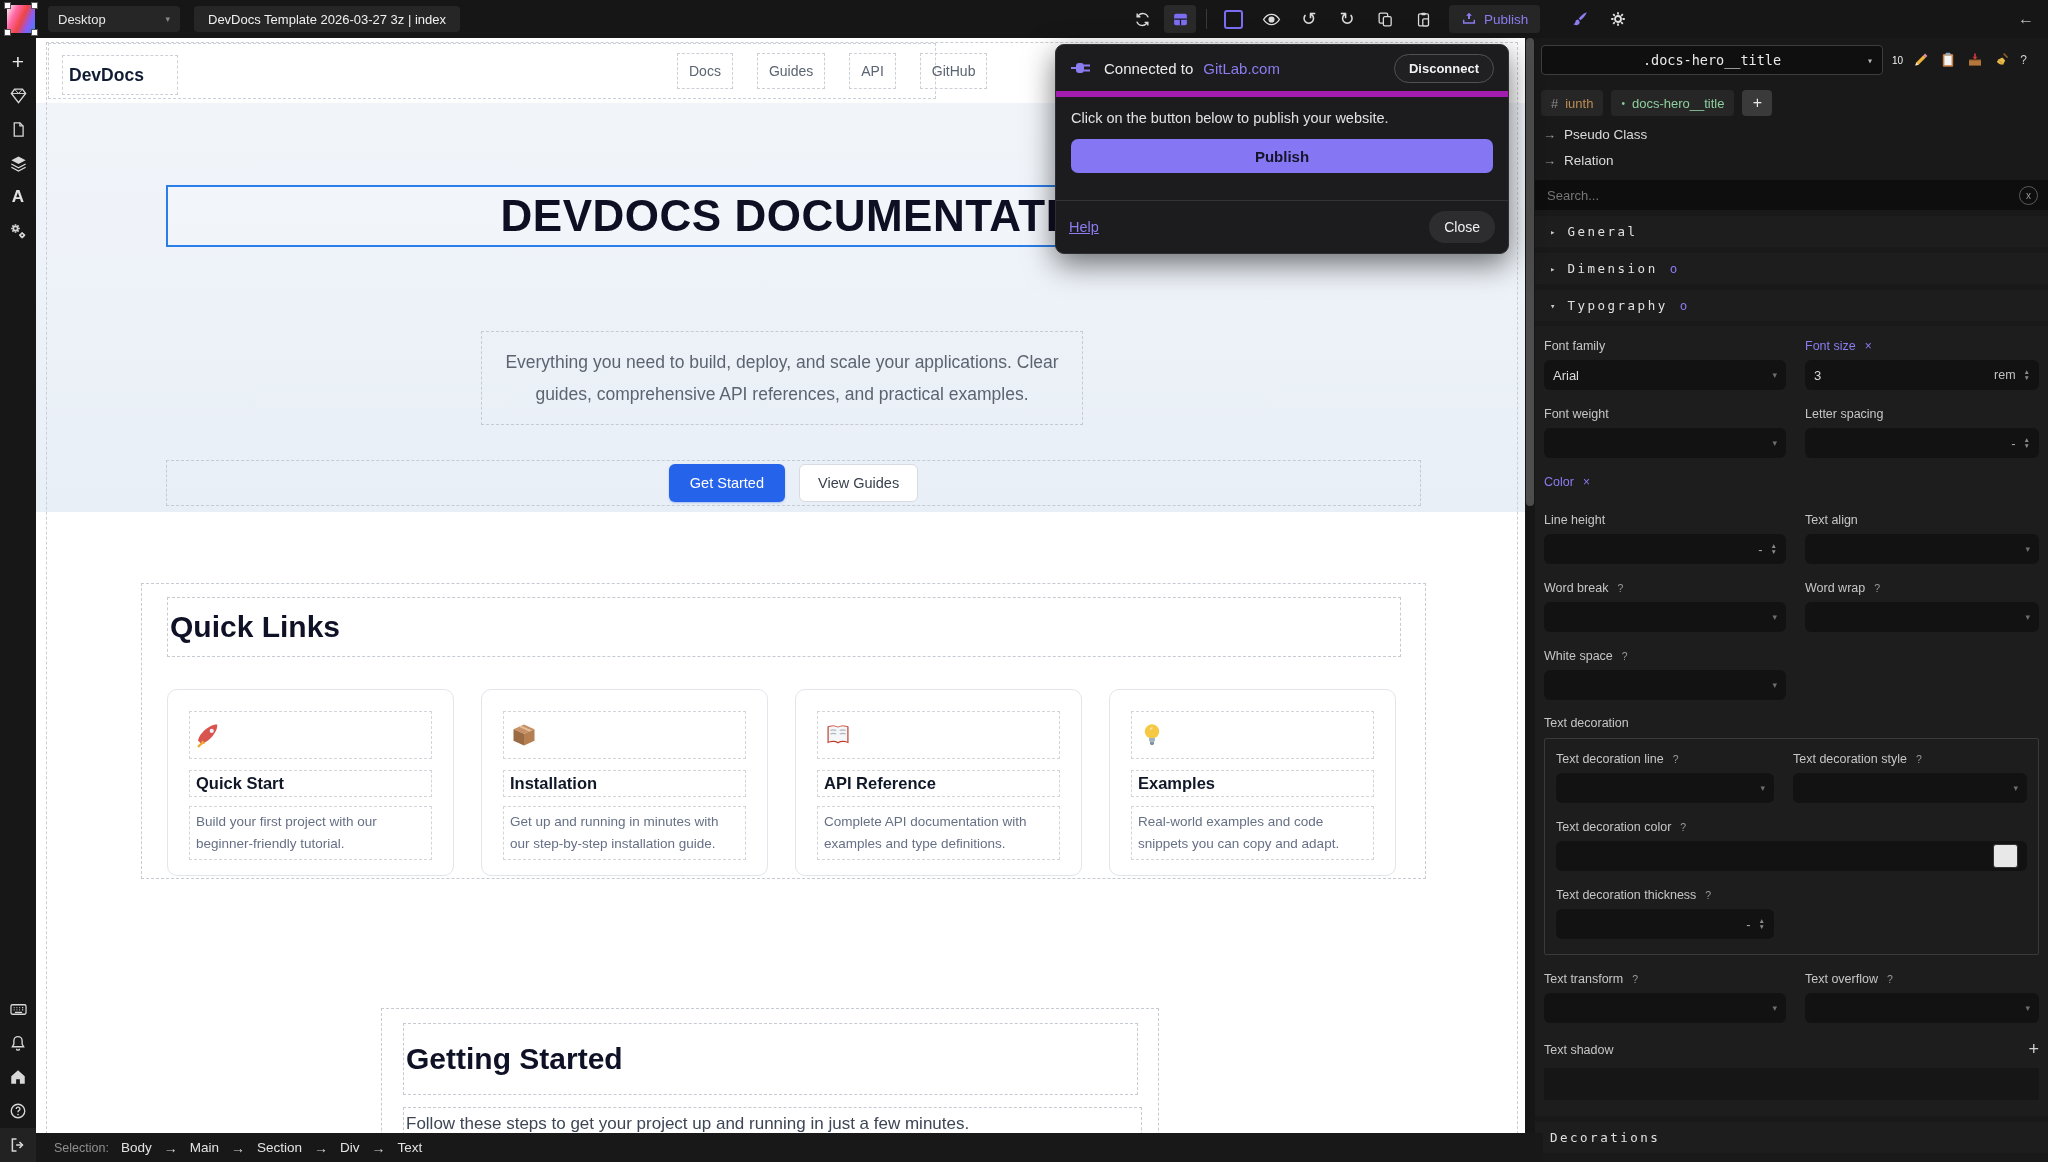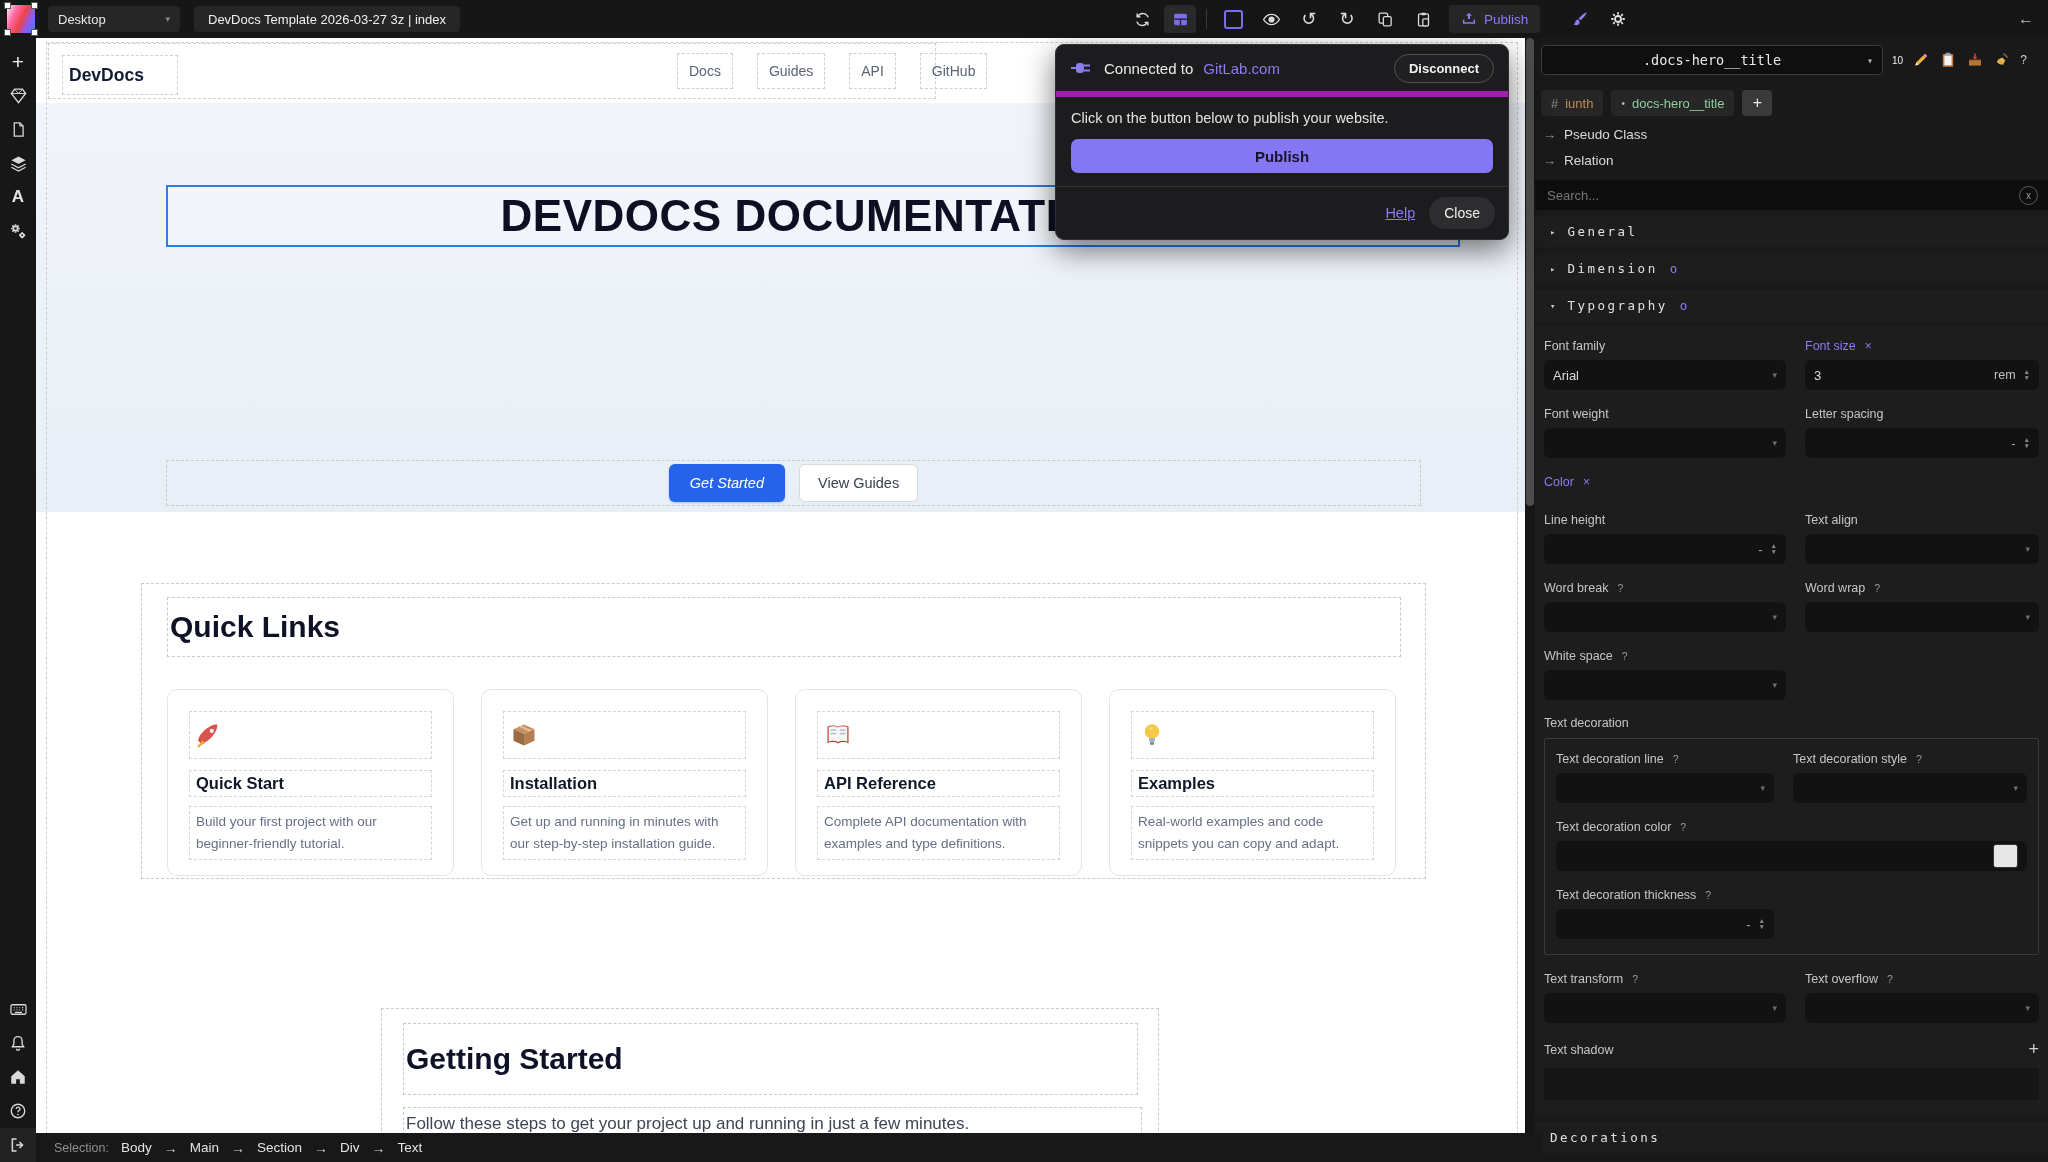--- a/index.html
+++ b/index.html
@@ -59,21 +59,21 @@
   .hero-title-box{position:absolute;left:130px;top:82px;width:1290px;height:58px;
         border:2px solid #2b7de9;background:rgba(255,255,255,.22);display:flex;align-items:center;
         justify-content:center;cursor:pointer;}
   .hero-title{font-size:44px;font-weight:800;color:#0f0f23;letter-spacing:.5px;white-space:nowrap;}
   .hero-sub-box{position:absolute;left:445px;top:228px;width:600px;height:92px;border:1px dashed #c6cad1;
         display:flex;align-items:center;justify-content:center;text-align:center;}
   .hero-sub{color:#5d6470;font-size:17.5px;line-height:32px;}
   .hero-cta-box{position:absolute;left:130px;top:357px;width:1253px;height:44px;border:1px dashed #c6cad1;
         display:flex;align-items:center;justify-content:center;gap:14px;}
   .btn-primary{background:#2563eb;color:#fff;font-size:14.5px;font-weight:500;border-radius:6px;
-        padding:11px 21px;cursor:pointer;box-shadow:0 1px 2px rgba(37,99,235,.35);font-style:italic;}
+        padding:11px 21px;cursor:pointer;box-shadow:0 1px 2px rgba(37,99,235,.35);}
   .btn-secondary{background:#fff;border:1px solid #d7dbe1;color:#39414d;font-size:14.5px;
         border-radius:6px;padding:10px 18px;cursor:pointer;}
   .ql-section{position:absolute;left:105px;top:545px;width:1283px;height:294px;border:1px dashed #c6cad1;}
   .ql-head-box{position:absolute;left:25px;top:13px;width:1232px;height:58px;border:1px dashed #c6cad1;
         display:flex;align-items:center;}
   .h2{font-size:30px;font-weight:800;color:#0f1226;padding-left:2px;}
   .cards{position:absolute;left:25px;top:105px;display:flex;gap:27px;}
   .card{width:243px;height:143px;background:#fff;border:1px solid #e2e5ea;border-radius:10px;
         padding:21px 21px;cursor:pointer;}
   .card-icon-box{border:1px dashed #d2d5da;height:46px;display:flex;align-items:center;padding-left:6px;}
@@ -149,21 +149,21 @@
         border-radius:9px;box-shadow:0 10px 30px rgba(0,0,0,.55);z-index:50;color:#e6e6e6;}
   .modal-head{display:flex;align-items:center;gap:10px;height:46px;padding:0 14px;
         border-bottom:6px solid #a21caf;}
   .modal-title{font-size:15px;color:#ececec;}
   .modal-link{color:#8b7cf0;font-size:15px;text-decoration:none;cursor:pointer;}
   .disconnect-btn{margin-left:auto;border:1.5px solid #515151;border-radius:16px;background:#202022;
         color:#f2f2f2;font-size:13px;font-weight:700;padding:6px 14px;cursor:pointer;}
   .modal-body{padding:13px 15px 0 15px;font-size:14.5px;color:#e2e2e2;}
   .modal-publish{margin:13px 15px 0 15px;height:34px;width:calc(100% - 30px);background:#8577f3;
         border:none;border-radius:7px;color:#15152a;font-size:15px;font-weight:700;cursor:pointer;}
-  .modal-foot{display:flex;align-items:center;justify-content:flex-end;gap:14px;margin-top:13px;
+  .modal-foot{display:flex;align-items:center;justify-content:space-between;gap:14px;margin-top:27px;
         border-top:1px solid #333;padding:10px 13px;}
   .help-link{color:#8b7cf0;font-size:14.5px;text-decoration:underline;cursor:pointer;}
   .close-btn{background:#2d2d2f;border:none;border-radius:16px;color:#f0f0f0;font-size:14px;
         padding:8px 15px;cursor:pointer;}
   svg{display:block;}
 </style>
 </head>
 <body>
 
 <div class="app">
@@ -335,20 +335,23 @@
           <span class="nav-item">Guides</span>
           <span class="nav-item">API</span>
           <span class="nav-item">GitHub</span>
         </nav>
       </div>
     </header>
 
     <section class="hero">
       <div class="hero-title-box">
         <span class="hero-title">DEVDOCS DOCUMENTATION</span>
+      </div>
+      <div class="hero-sub-box">
+        <span class="hero-sub">Everything you need to build, deploy, and scale your applications. Clear guides, comprehensive API references, and practical examples.</span>
       </div>
       <div class="hero-cta-box">
         <span class="btn-primary">Get Started</span>
         <span class="btn-secondary">View Guides</span>
       </div>
     </section>
 
     <section class="ql-section">
       <div class="ql-head-box">
         <span class="h2">Quick Links</span>

